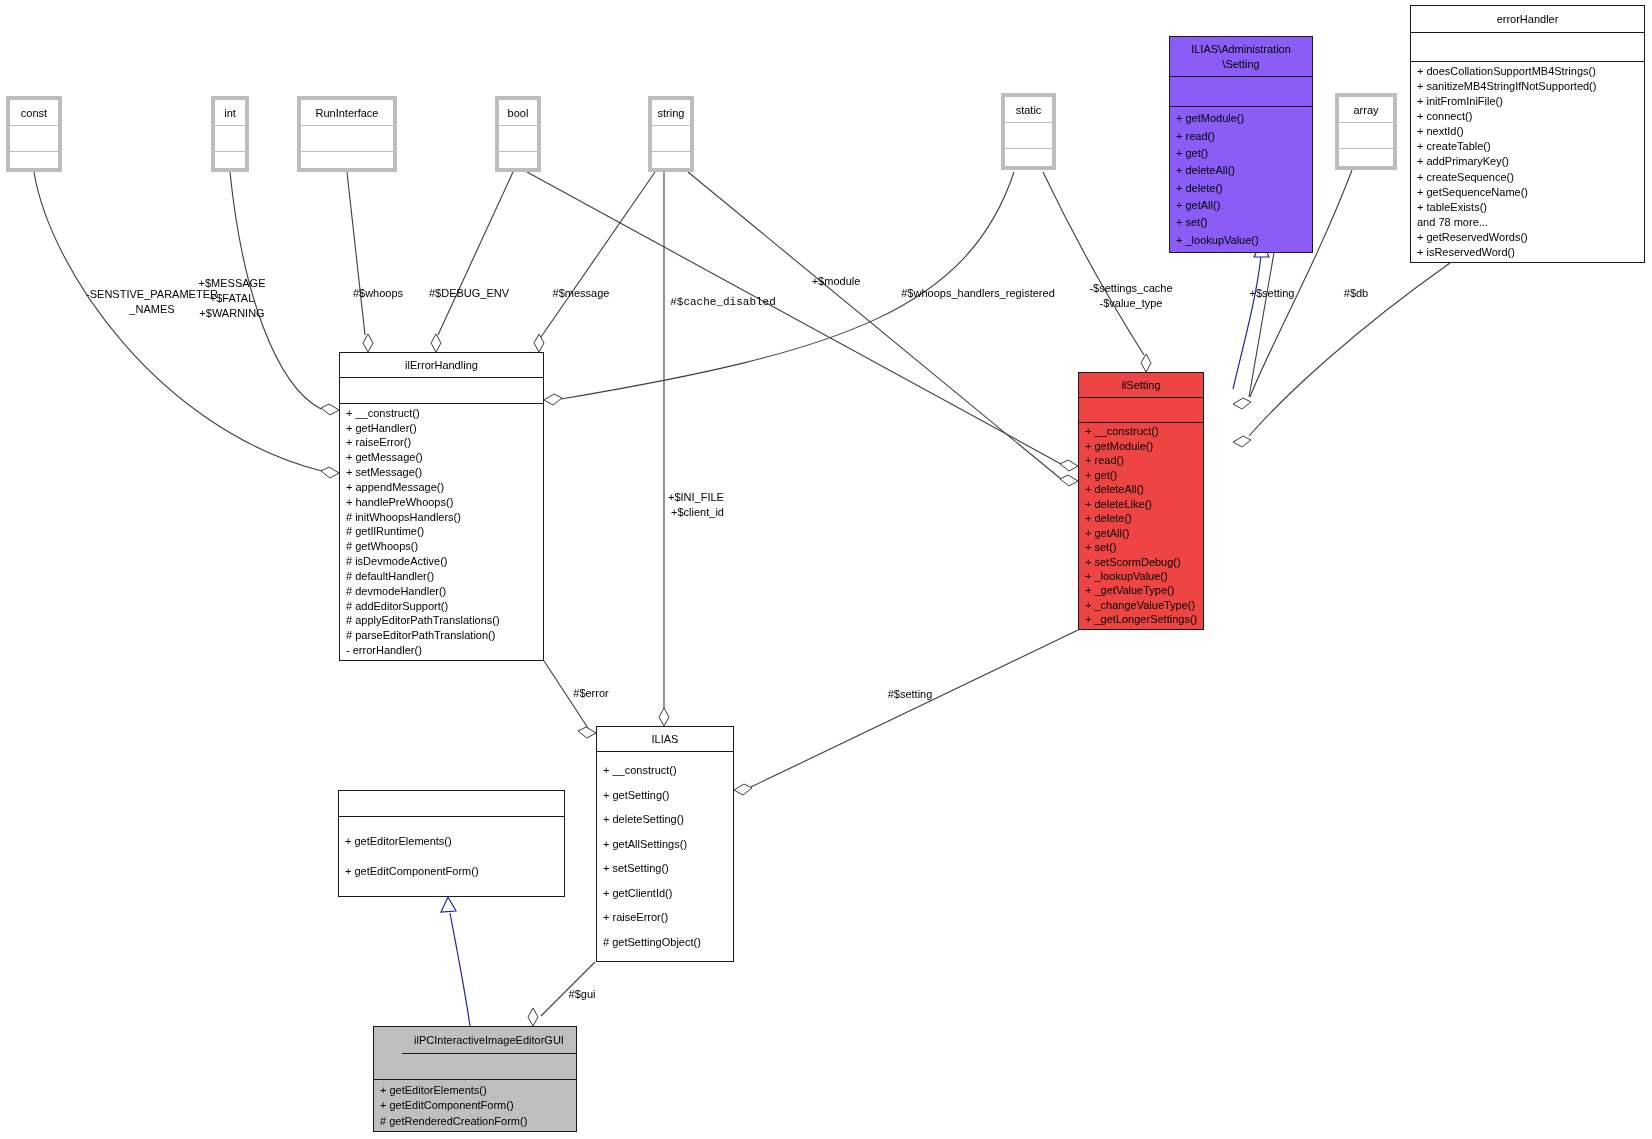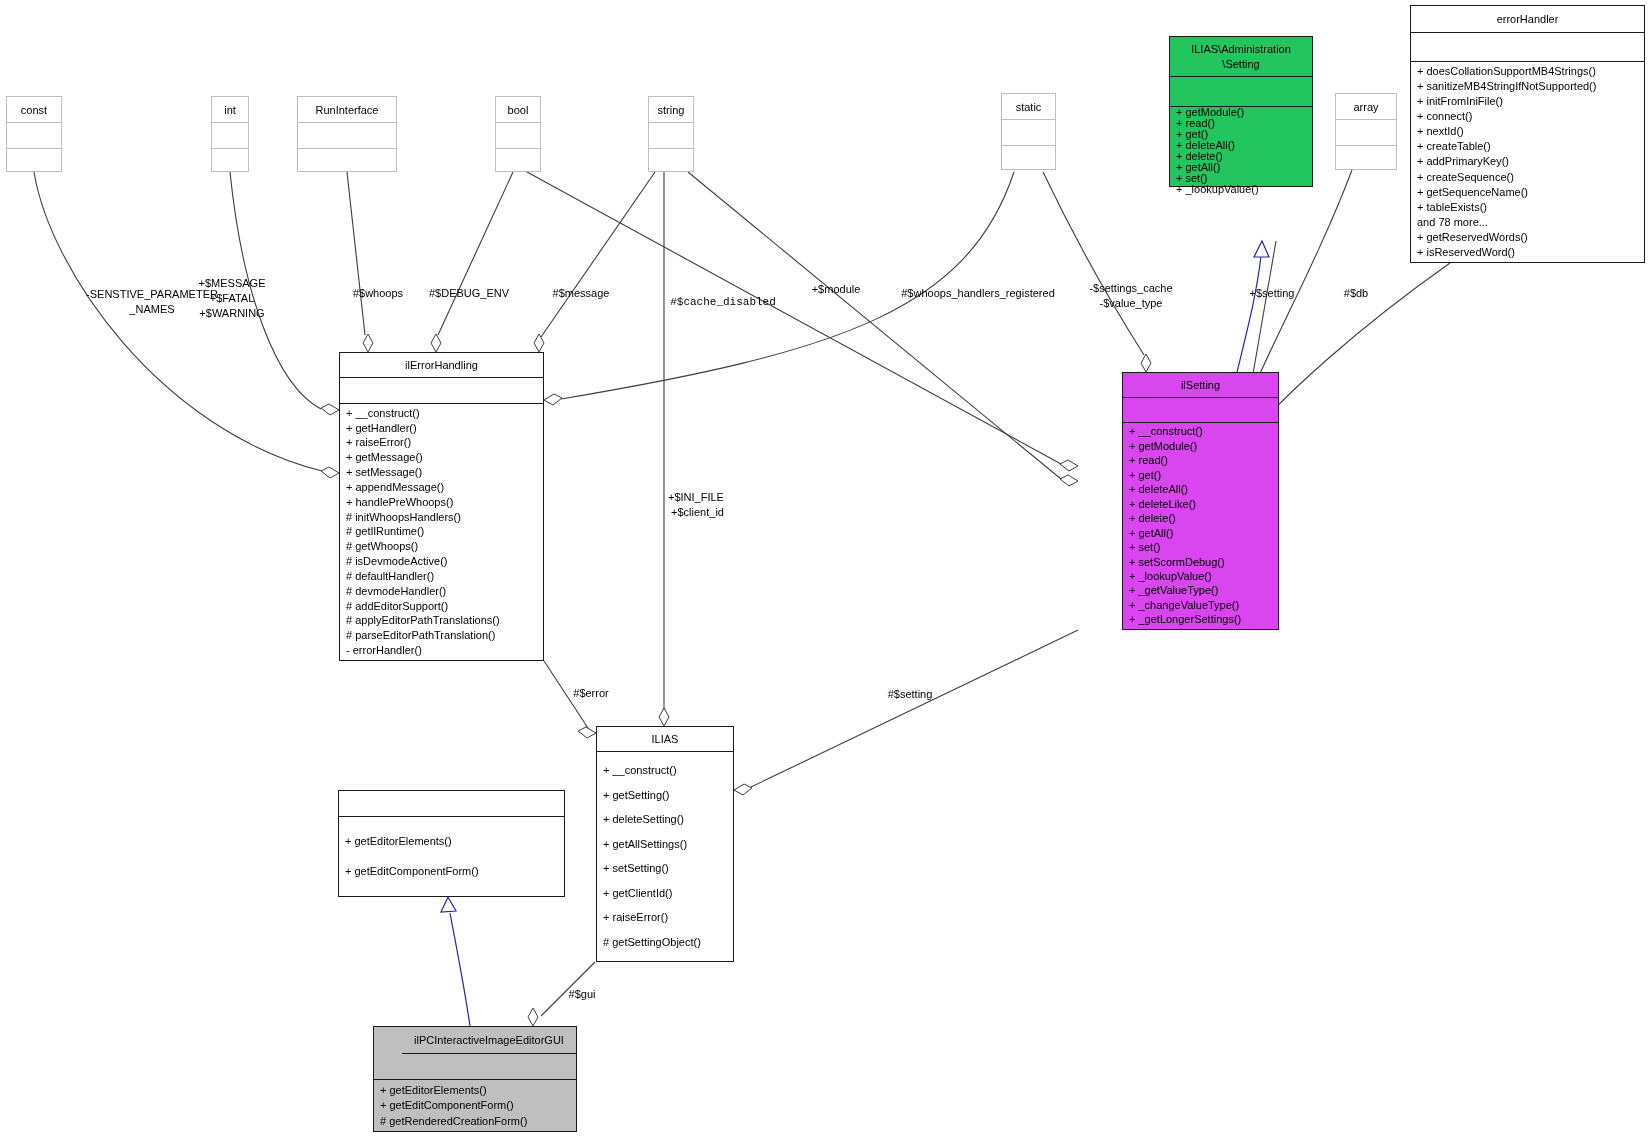--- a/index.html
+++ b/index.html
@@ -18,21 +18,21 @@
     text-align:center;white-space:pre-line;line-height:1.3;
     border-bottom:1px solid #1a1a1a;
   }
   .c-title.left{justify-content:flex-start;text-align:left;padding-left:6px;}
   .c-attrs{flex:0 0 auto;border-bottom:1px solid #1a1a1a;}
   .c-methods{flex:1 1 auto;}
   .rows{display:flex;flex-direction:column;justify-content:space-evenly;height:100%;}
   .row{padding-left:6px;white-space:nowrap;line-height:1;}
   .typebox{
     position:absolute;box-sizing:border-box;background:#fff;
-    border:1px solid #14b8a6;
+    border:4px solid #14b8a6;
   }
   .t-title{display:flex;align-items:center;justify-content:center;height:25px;border-bottom:1px solid #bdbdbd;}
   .t-cell{border-bottom:1px solid #bdbdbd;}
   .t-cell.last{border-bottom:none;}
   .edge-label{
     position:absolute;transform:translate(-50%,-50%);
     text-align:center;white-space:pre-line;line-height:1.35;
   }
   .edge-label.left{transform:translate(0,-50%);text-align:right;}
 </style>
@@ -116,21 +116,21 @@
       <div class="typebox" style="left: 1001px; top: 93px; width: 55px; height: 77px; border-color: rgb(189, 189, 189); background: rgb(255, 255, 255);">
         <div class="t-title" style="border-color: rgb(189, 189, 189);">static</div>
         <div class="t-cell" style="height: 25px; border-color: rgb(189, 189, 189);"></div>
         <div class="t-cell last" style="height: 25px;"></div>
       </div>
       <div class="typebox" style="left: 1335px; top: 93px; width: 62px; height: 77px; border-color: rgb(189, 189, 189); background: rgb(255, 255, 255);">
         <div class="t-title" style="border-color: rgb(189, 189, 189);">array</div>
         <div class="t-cell" style="height: 25px; border-color: rgb(189, 189, 189);"></div>
         <div class="t-cell last" style="height: 25px;"></div>
       </div>
-      <div class="classbox" style="left: 1169px; top: 36px; width: 144px; height: 151px; border-color: rgb(26, 26, 26); background: #22c55e;">
+      <div class="classbox" style="left: 1169px; top: 36px; width: 144px; height: 217px; border-color: rgb(26, 26, 26); background: #8b5cf6;">
         <div class="c-title" style="height: 39px; border-color: rgb(26, 26, 26);">ILIAS\Administration
 \Setting</div>
         <div class="c-attrs" style="height: 29px; border-color: rgb(26, 26, 26);"></div>
         <div class="c-methods">
           <div class="rows">
             <div class="row">+ getModule()</div>
             <div class="row">+ read()</div>
             <div class="row">+ get()</div>
             <div class="row">+ deleteAll()</div>
             <div class="row">+ delete()</div>
@@ -179,21 +179,21 @@
             <div class="row"># isDevmodeActive()</div>
             <div class="row"># defaultHandler()</div>
             <div class="row"># devmodeHandler()</div>
             <div class="row"># addEditorSupport()</div>
             <div class="row"># applyEditorPathTranslations()</div>
             <div class="row"># parseEditorPathTranslation()</div>
             <div class="row">- errorHandler()</div>
           </div>
         </div>
       </div>
-      <div class="classbox" style="left: 1078px; top: 372px; width: 157px; height: 258px; border-color: rgb(26, 26, 26); background: #d946ef; margin-left: 44px;">
+      <div class="classbox" style="left: 1078px; top: 372px; width: 126px; height: 258px; border-color: rgb(26, 26, 26); background: #ef4444;">
         <div class="c-title" style="height: 24px; border-color: rgb(26, 26, 26);">ilSetting</div>
         <div class="c-attrs" style="height: 24px; border-color: rgb(26, 26, 26);"></div>
         <div class="c-methods">
           <div class="rows">
             <div class="row">+ __construct()</div>
             <div class="row">+ getModule()</div>
             <div class="row">+ read()</div>
             <div class="row">+ get()</div>
             <div class="row">+ deleteAll()</div>
             <div class="row">+ deleteLike()</div>
@@ -247,21 +247,21 @@
   <div id="labels">
       <div class="edge-label" style="left: 152px; top: 302px;">-SENSTIVE_PARAMETER
 _NAMES</div>
       <div class="edge-label" style="left: 232px; top: 298px;">+$MESSAGE
 +$FATAL
 +$WARNING</div>
       <div class="edge-label" style="left: 378px; top: 293px;">#$whoops</div>
       <div class="edge-label" style="left: 469px; top: 293px;">#$DEBUG_ENV</div>
       <div class="edge-label" style="left: 581px; top: 293px;">#$message</div>
       <div class="edge-label" style="left: 723px; top: 302px; font-family: Liberation Mono, monospace;">#$cache_disabled</div>
-      <div class="edge-label" style="left: 836px; top: 289px;">+$module</div>
+      <div class="edge-label" style="left: 836px; top: 281px;">+$module</div>
       <div class="edge-label" style="left: 978px; top: 293px;">#$whoops_handlers_registered</div>
       <div class="edge-label" style="left: 1131px; top: 296px;">-$settings_cache
 -$value_type</div>
       <div class="edge-label" style="left: 1272px; top: 293px;">+$setting</div>
       <div class="edge-label" style="left: 1356px; top: 293px;">#$db</div>
       <div class="edge-label left" style="left: 668px; top: 505px;">+$INI_FILE
 +$client_id</div>
       <div class="edge-label" style="left: 591px; top: 693px;">#$error</div>
       <div class="edge-label" style="left: 910px; top: 694px;">#$setting</div>
       <div class="edge-label" style="left: 582px; top: 994px;">#$gui</div>

